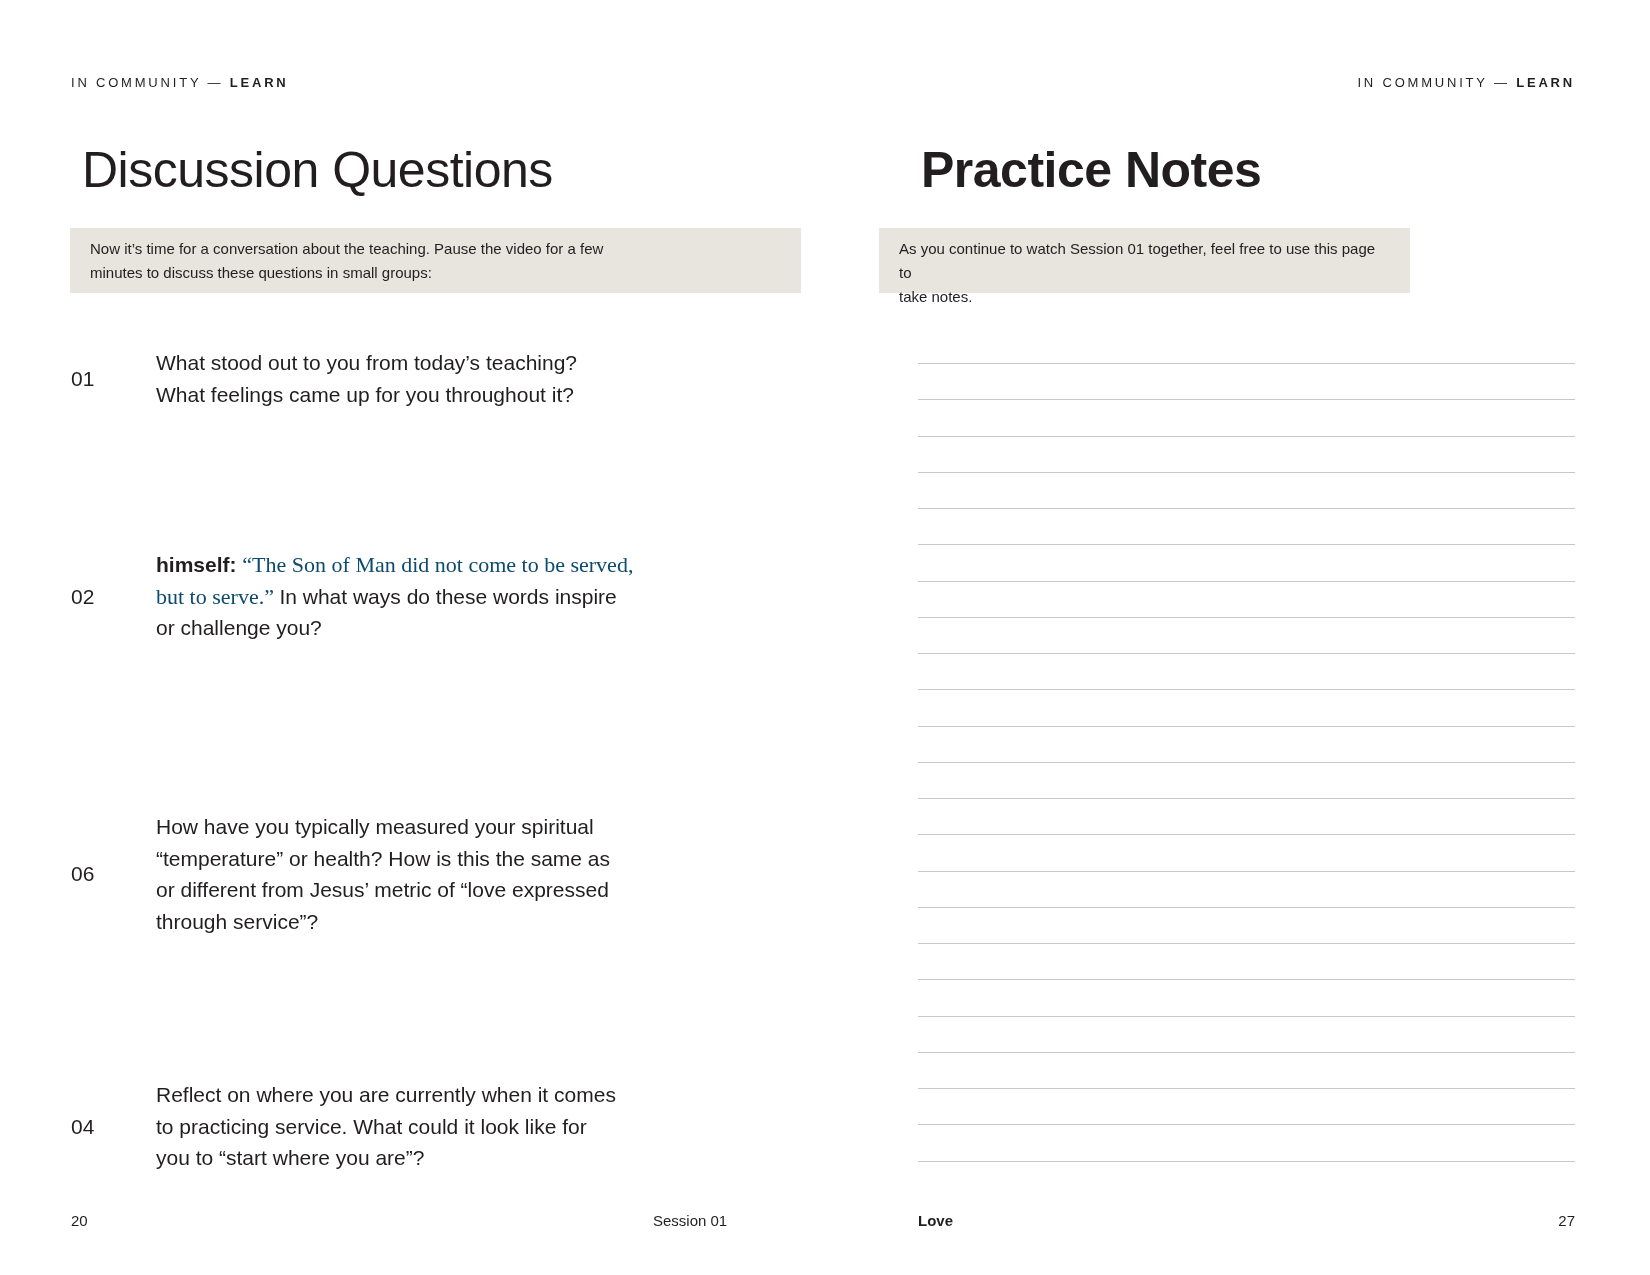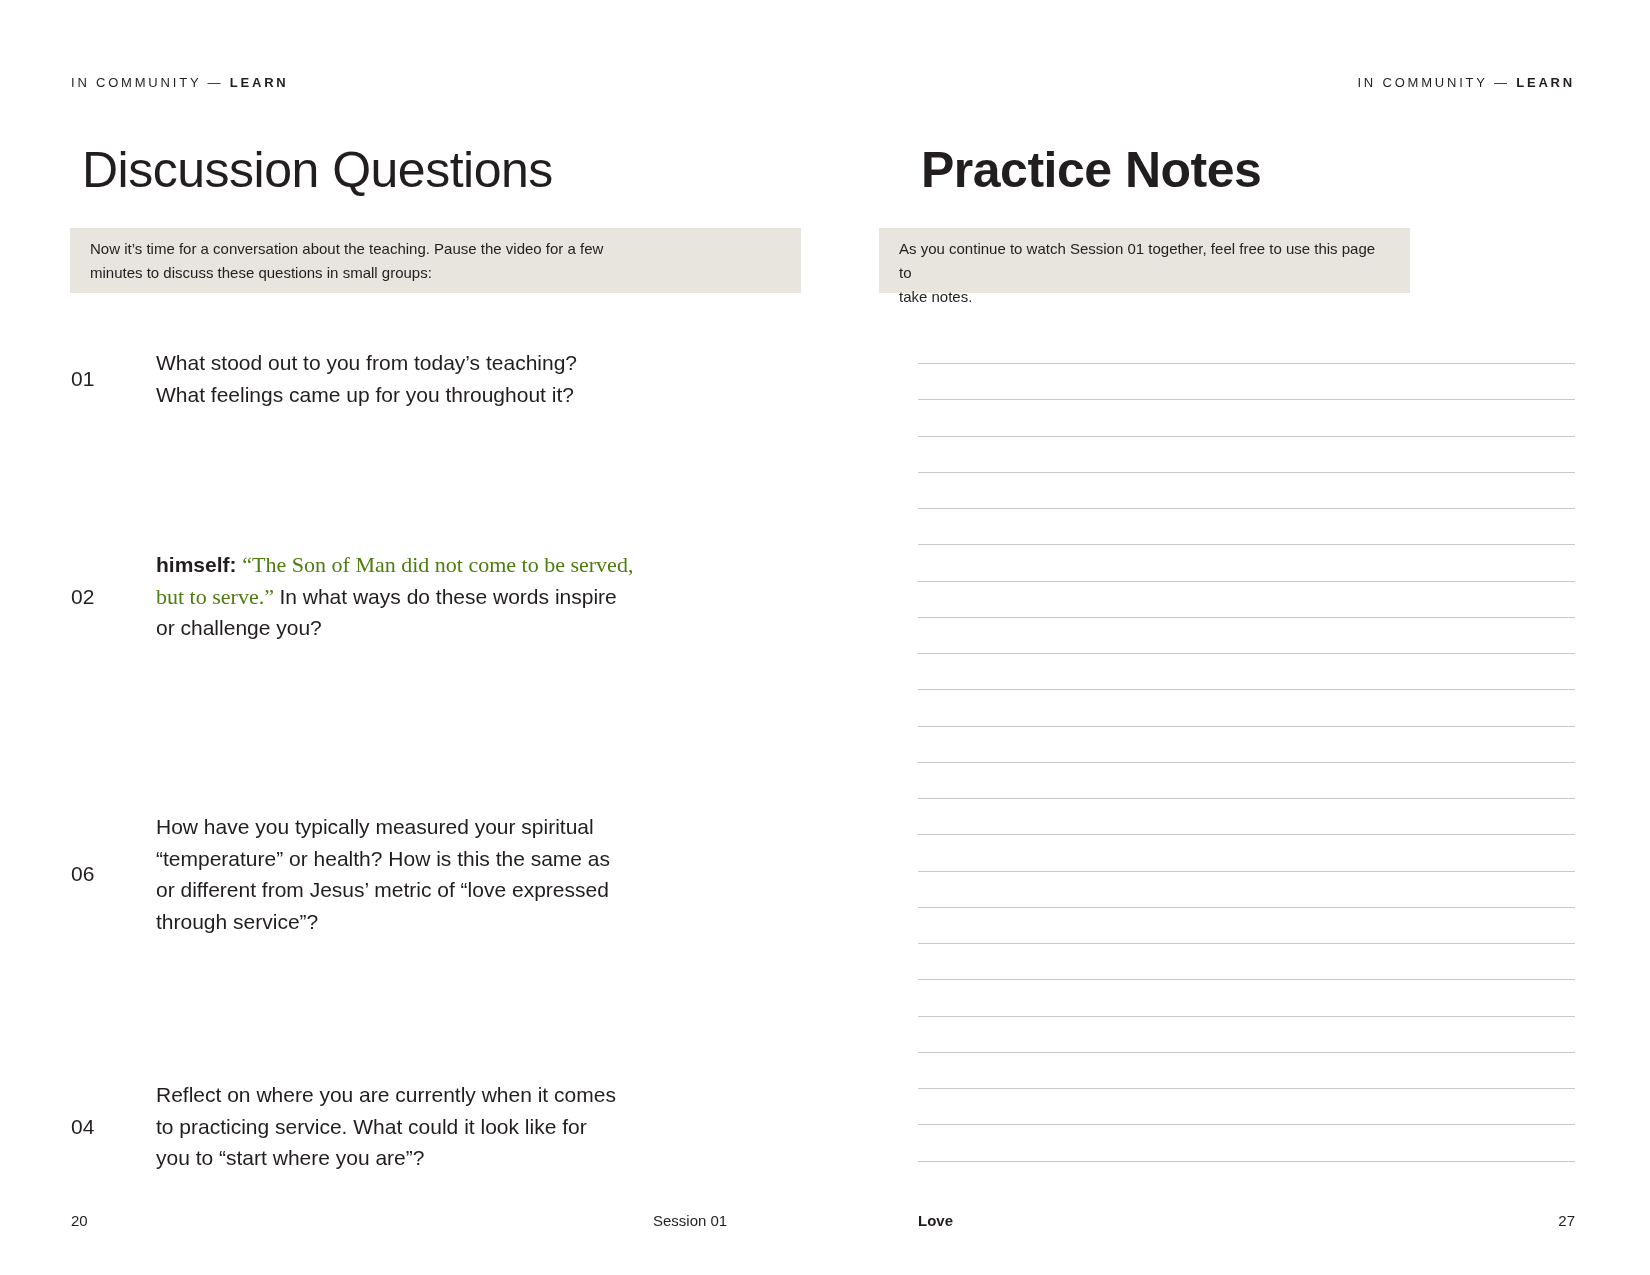--- a/index.html
+++ b/index.html
@@ -59,21 +59,21 @@
   .q-text{
     margin:0;width:560px;
     font-size:21px;line-height:31.5px;
     white-space:pre-line;
   }
   .q1{top:347px;} .q2{top:549px;} .q3{top:811px;} .q4{top:1079px;}
   .q-bold{font-weight:700;}
   .q-quote{
     font-family:"Liberation Serif",serif;
     font-size:22px;
-    color:#4d7c0f;
+    color:#0c4a6e;
   }
   
   .note-line{
     position:absolute;left:918px;width:657px;height:0;
     border-top:1px solid #c9c8c6;
   }
   
   .footer-item{
     position:absolute;top:1212px;
     font-size:15px;line-height:18px;

